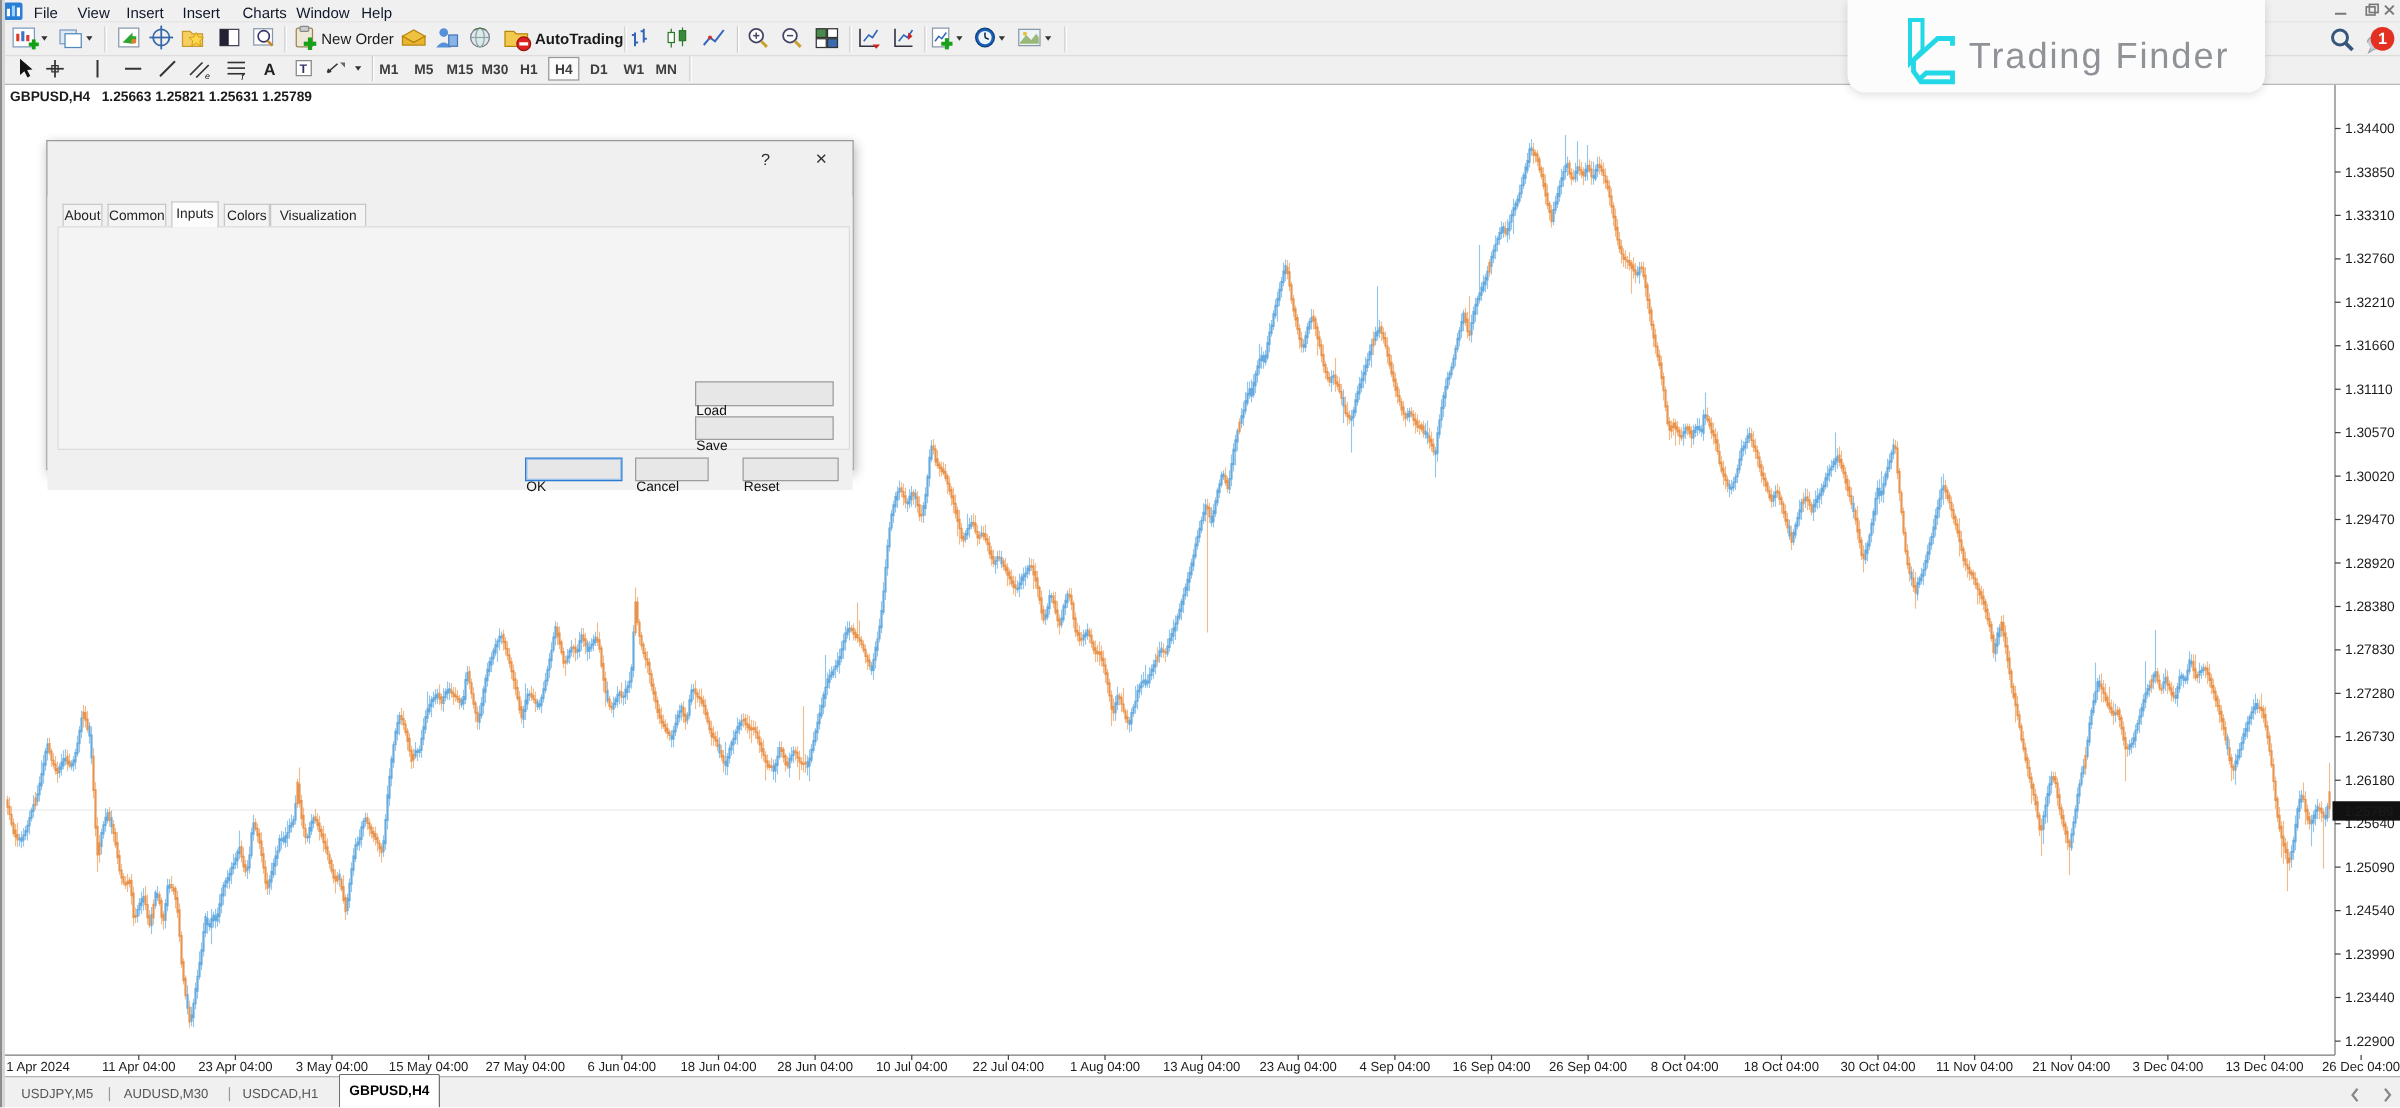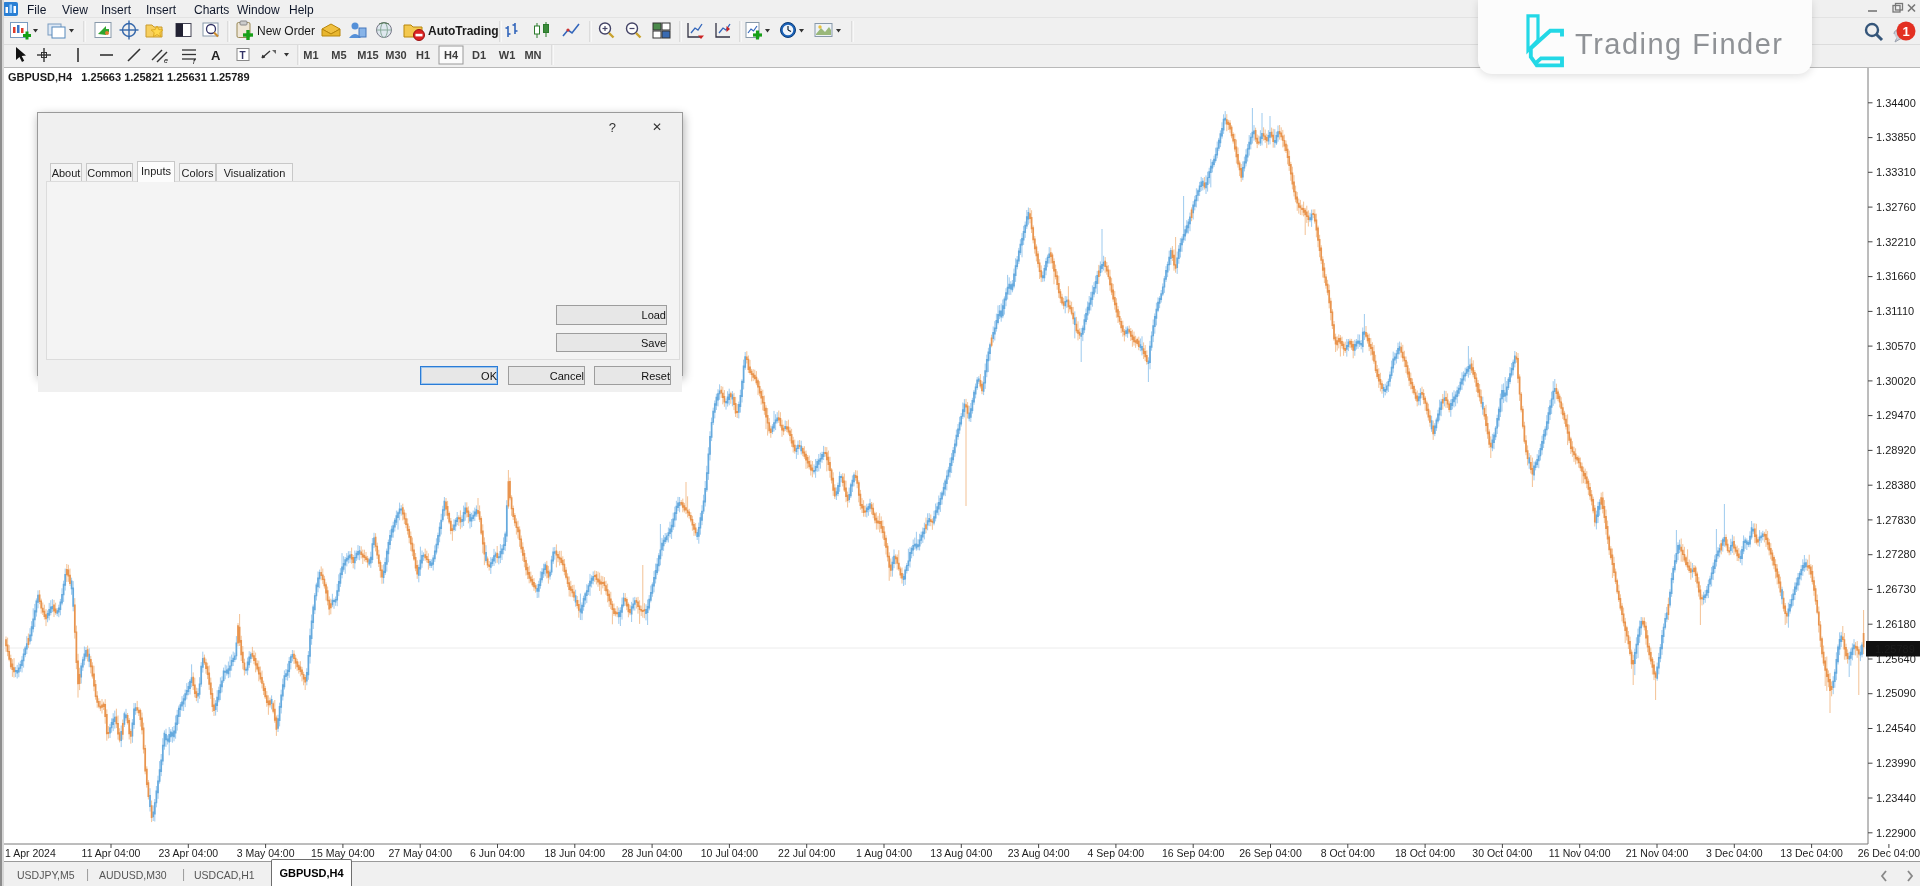--- a/index.html
+++ b/index.html
@@ -33,21 +33,21 @@
   border:1px solid #828790; font-size:11px; }
 .lv-h { position:absolute; top:3px; color:#222; }
 .lv-r { position:absolute; left:0; width:100%; height:18px; border-bottom:1px solid #e8e8e8; }
 .lv-r.hl { background:#ededed; }
 .lv-t { position:absolute; top:3px; color:#111; }
 .ic-ab { position:absolute; left:3px; top:2px; width:14px; height:12px; background:#f5e15a;
   border:1px solid #c9a82e; font:bold 8px "Liberation Sans"; color:#333; text-align:center; border-radius:2px; }
 .ic-123 { position:absolute; left:3px; top:2px; width:14px; height:12px; background:#5aa0e8;
   border:1px solid #2e6ac9; font:bold 7px "Liberation Sans"; color:#fff; text-align:center; border-radius:2px; padding-top:1px; }
 .btn { position:absolute; background:#e7e7e7; border:1px solid #9d9d9d; font-size:11px; color:#111;
-  text-align:right; padding-top:3px; }
+  text-align:left; padding-top:17px; }
 .btn.ok { border:1px solid #2b7cd6; box-shadow:0 0 0 1px #9cc4ec inset; }
 
 #wm { position:absolute; left:1478px; top:0; width:334px; height:74px; background:#fcfcfc;
   border-radius:0 0 14px 14px; box-shadow:0 2px 8px rgba(0,0,0,.13); z-index:8; }
 #srch { position:absolute; left:1862px; top:20px; z-index:9; }
 
 #taxline { position:absolute; left:0; top:861px; width:1920px; height:1px; background:#9a9a9a; z-index:2;}
 #tabbar { position:absolute; left:0; top:862px; width:1920px; height:24px; background:#f0f0f0; z-index:3;padding-left:40px; }
 .btab { position:absolute; top:7px; font-size:10.5px; color:#555; }
 .tsep { position:absolute; top:5px; font-size:12px; color:#999; }
@@ -366,21 +366,21 @@
   <div class="tab" style="left:12px;width:32px">About</div>
   <div class="tab" style="left:48px;width:47px">Common</div>
   <div class="tab sel" style="left:99px;width:38px">Inputs</div>
   <div class="tab" style="left:141px;width:37px">Colors</div>
   <div class="tab" style="left:178px;width:77px">Visualization</div>
   <div id="tabpage">
    <div class="btn" style="left:509px;top:123px;width:111px;height:20px">Load</div>
    <div class="btn" style="left:509px;top:151px;width:111px;height:19px">Save</div>
   </div>
   <div class="btn ok" style="left:382px;top:209px;width:78px;height:19px">OK</div>
-  <div class="btn" style="left:470px;top:209px;width:77px;height:19px">Cancel</div>
+  <div class="btn" style="left:470px;top:209px;width:59px;height:19px">Cancel</div>
   <div class="btn" style="left:556px;top:209px;width:77px;height:19px">Reset</div>
  </div>
 </div>
 
 <div id="wm">
  <svg width="334" height="74" viewBox="0 0 334 74">
   <g fill="none" stroke="#23d8e6">
    <path d="M50 15.9 H60 V40.2 L50 50.6 Z" stroke-width="3.2"></path>
    <path d="M84 36.5 V30.8 H72.2 L52.8 48.2 V57 L58.8 65.4 H84 V58.4 H63 L57.4 63.4" stroke-width="3.9"></path>
   </g>

